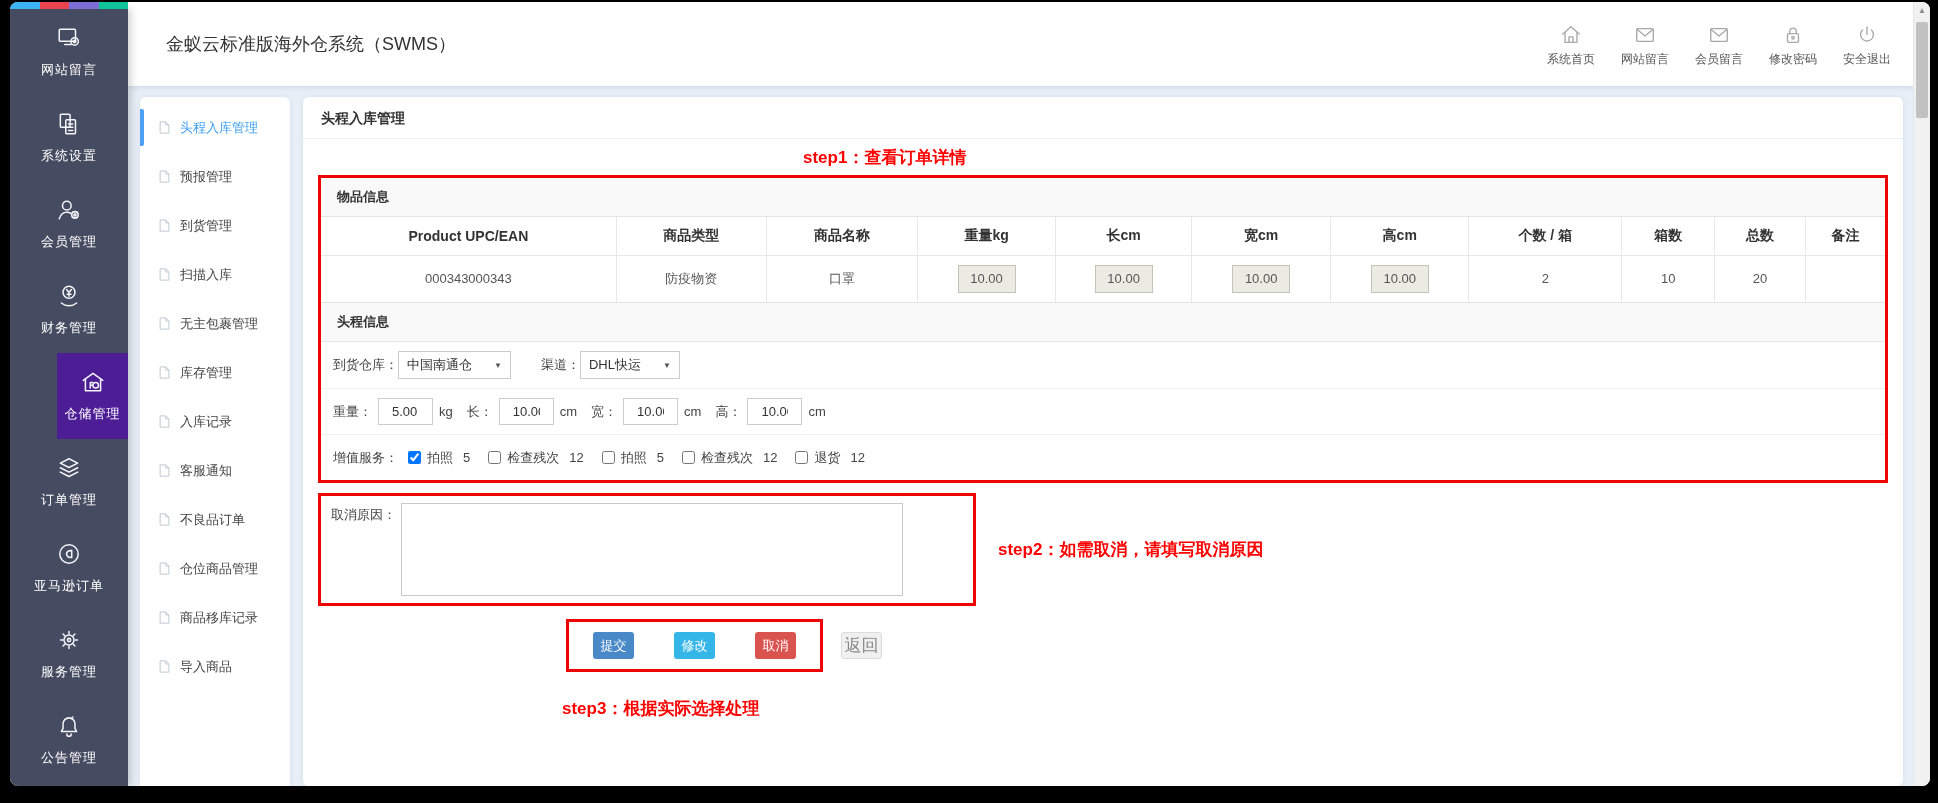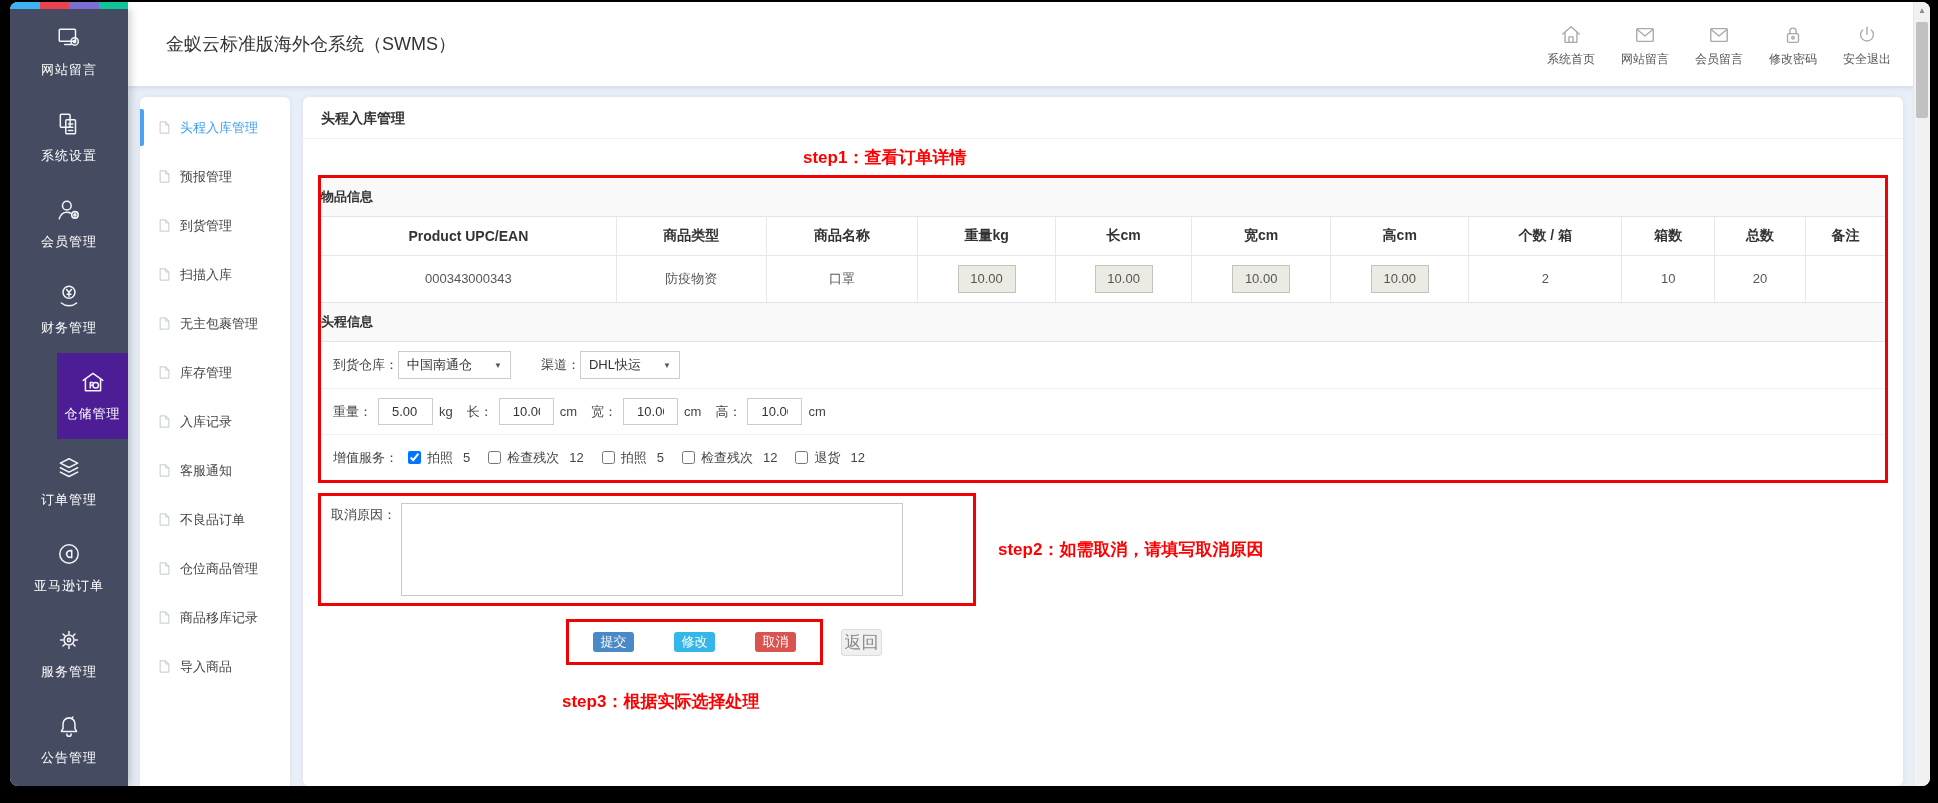--- a/index.html
+++ b/index.html
@@ -47,21 +47,21 @@
   
   .main { position: absolute; left: 293px; top: 95px; bottom: 0; width: 1600px;
     background: #fff; border-radius: 6px; box-shadow: 0 0 5px rgba(160,175,200,.25); overflow: hidden; }
   .crumb { height: 42px; line-height: 42px; padding-left: 18px; font-size: 14px; font-weight: bold;
     color: #333; border-bottom: 1px solid #eef0f3; }
   .step-note { color: #fe0000; font-weight: bold; font-size: 17px; }
   .step1 { margin: 6px 0 4px 500px; height: 26px; line-height: 26px; }
 
   .redbox { border: 3px solid #ee0202; }
   .box1 { margin: 2px 15px 0 15px; }
-  .section-title { background: #f9f9f9; border-bottom: 1px solid #e4e4e4; padding: 10px 0;
+  .section-title { background: #f9f9f9; border-bottom: 1px solid #e4e4e4; padding: 10px 16px;
     font-size: 13px; font-weight: bold; color: #333; }
   .section-title.mid { border-top: 1px solid #e4e4e4; }
 
   table.items { width: 100%; border-collapse: collapse; table-layout: fixed; }
   table.items th { height: 38px; font-size: 14px; font-weight: bold; color: #333;
     border-right: 1px solid #e8e8e8; border-bottom: 1px solid #e8e8e8; text-align: center; }
   table.items td { height: 47px; font-size: 13px; color: #555; text-align: center;
     border-right: 1px solid #e8e8e8; }
   table.items th:last-child, table.items td:last-child { border-right: none; }
   .ro-input { width: 58px; height: 28px; background: #ebebe4; border: 1px solid #c3c3bb;
@@ -83,21 +83,21 @@
 
   .cancel-row { display: flex; align-items: center; margin: 10px 0 0 15px; }
   .box2 { width: 658px; height: 113px; position: relative; }
   .cancel-label { position: absolute; left: 10px; top: 10px; font-size: 13px; color: #444; }
   .cancel-text { position: absolute; left: 80px; top: 7px; width: 502px; height: 93px;
     border: 1px solid #c9c9c9; resize: none; font-family: inherit; font-size: 13px; padding: 6px; }
   .step2 { margin-left: 22px; }
 
   .btn-row { display: flex; align-items: center; margin: 13px 0 0 263px; }
   .btn-box { display: flex; gap: 40px; padding: 10px 24px; }
-  .btn { width: 41px; height: 20px; border: none; border-radius: 3px; color: #fff; font-size: 13px;
+  .btn { width: 41px; height: 27px; border: none; border-radius: 3px; color: #fff; font-size: 13px;
     cursor: pointer; font-family: inherit; }
   .btn-submit { background: #4a89c7; }
   .btn-modify { background: #35b6e9; }
   .btn-cancel { background: #d9534f; }
   .btn-back { width: 41px; height: 27px; background: #f0f0f0; border: 1px solid #dcdcdc;
     border-radius: 3px; color: #888; font-size: 17px; margin-left: 18px; cursor: pointer; font-family: inherit; }
   .step3 { margin: 25px 0 0 259px; }
 
   
   .scrollbar { position: absolute; right: 0; top: 0; bottom: 0; width: 17px; background: #f1f1f1;

